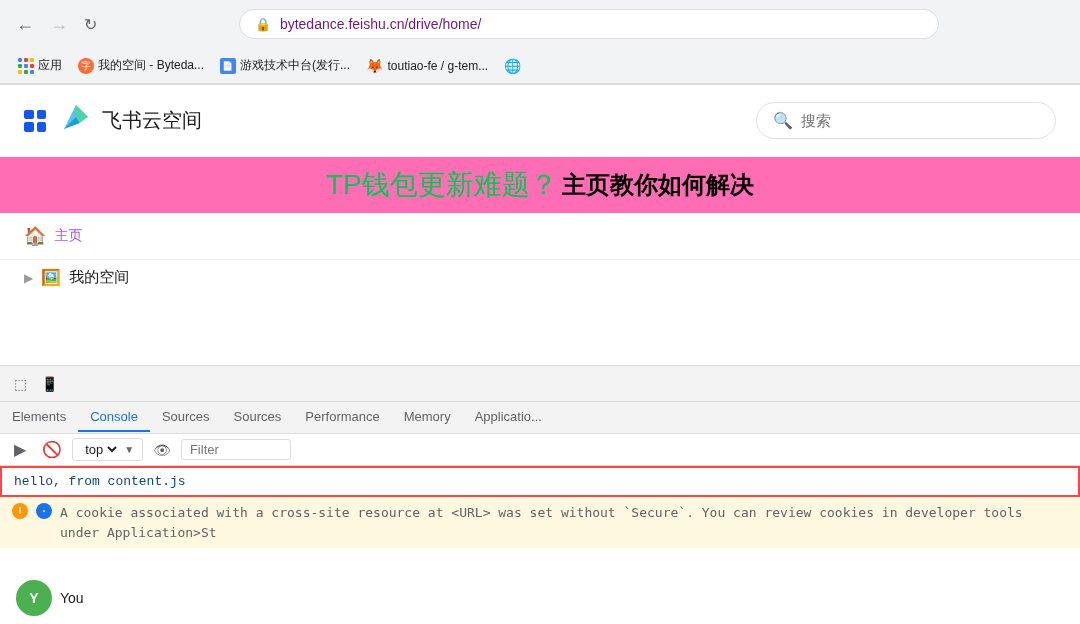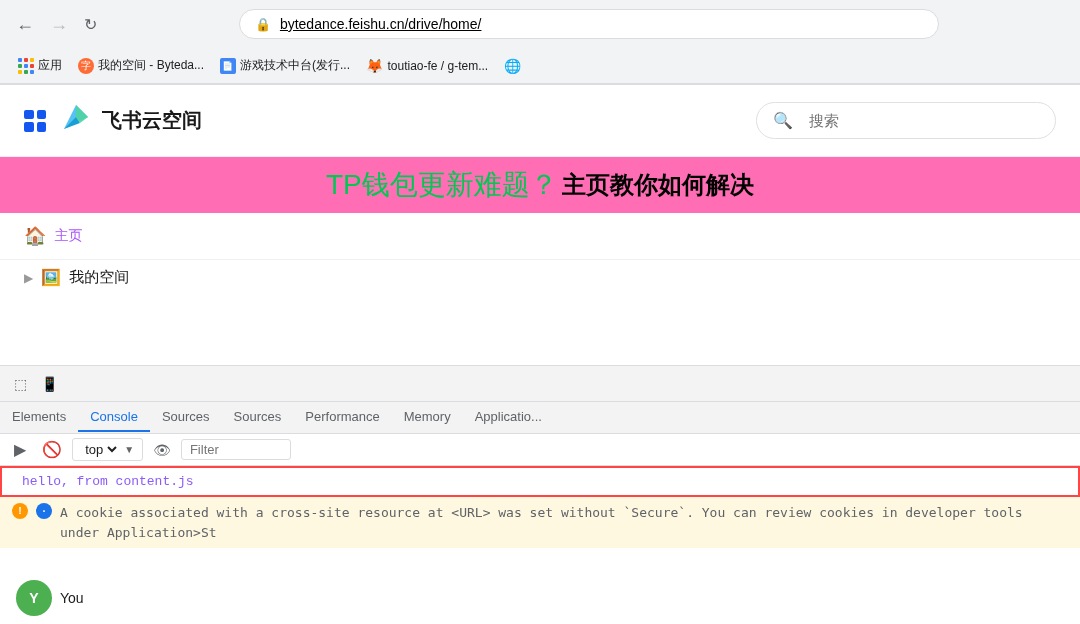--- a/index.html
+++ b/index.html
@@ -5,36 +5,36 @@
     * { margin: 0; padding: 0; box-sizing: border-box; }
     body { width: 1080px; height: 624px; overflow: hidden; font-family: -apple-system, BlinkMacSystemFont, 'Segoe UI', sans-serif; background: #fff; }
 
     
     .browser-chrome { background: #f1f3f4; border-bottom: 1px solid #dadce0; }
 
     
     .nav-bar { display: flex; align-items: center; padding: 8px 12px; gap: 8px; height: 48px; }
     .nav-btn { background: none; border: none; cursor: pointer; color: #5f6368; padding: 4px; border-radius: 50%; display: flex; align-items: center; justify-content: center; }
     .address-bar { flex: 1; background: #fff; border: 1px solid #dadce0; border-radius: 20px; padding: 6px 16px; display: flex; align-items: center; gap: 8px; max-width: 700px; margin: 0 auto; }
-    .address-text { font-size: 14px; color: #000000; text-decoration: underline; }
+    .address-text { font-size: 14px; color: #701a75; }
     .lock-icon { color: #5f6368; font-size: 13px; }
 
     
     .bookmarks-bar { display: flex; align-items: center; padding: 4px 12px; gap: 4px; height: 36px; border-bottom: 1px solid #dadce0; background: #f1f3f4; overflow: hidden; }
     .bookmark-item { display: flex; align-items: center; gap: 4px; font-size: 12px; color: #202124; white-space: nowrap; cursor: pointer; padding: 2px 6px; border-radius: 4px; }
 
     
     .page-content { background: #fff; display: flex; flex-direction: column; height: 280px; }
 
     
     .feishu-header { display: flex; align-items: center; justify-content: space-between; padding: 16px 24px; border-bottom: 1px solid #f0f0f0; height: 72px; }
     .feishu-logo { display: flex; align-items: center; gap: 8px; }
-    .logo-text { font-size: 20px; color: #1a1a1a; font-weight: 700; }
+    .logo-text { font-size: 20px; color: #1a1a1a; font-weight: 400; }
     .search-bar { display: flex; align-items: center; gap: 8px; border: 1px solid #e0e0e0; border-radius: 20px; padding: 8px 16px; width: 300px; }
-    .search-bar input { border: none; outline: none; font-size: 14px; color: #999; width: 100%; margin-left: 8px; }
+    .search-bar input { border: none; outline: none; font-size: 14px; color: #999; width: 100%; }
 
     
     .pink-banner { background: #ff6eb4; display: flex; align-items: center; justify-content: center; padding: 12px; position: relative; height: 56px; }
     .banner-text-green { color: #00c853; font-size: 28px; font-weight: 500; }
     .banner-text-black { color: #000; font-size: 24px; font-weight: bold; }
 
     
     .feishu-nav { display: flex; align-items: center; gap: 8px; padding: 12px 24px; border-bottom: 1px solid #f0f0f0; }
     .nav-home-icon { color: #a855f7; font-size: 18px; }
     .nav-home-text { color: #a855f7; font-size: 14px; font-weight: 500; }
@@ -58,21 +58,21 @@
 
     
     .console-toolbar { display: flex; align-items: center; gap: 4px; padding: 4px 8px; border-bottom: 1px solid #dadce0; height: 32px; background: #fff; }
     .console-select-wrapper { display: flex; align-items: center; gap: 4px; border: 1px solid #dadce0; border-radius: 3px; padding: 2px 8px; }
     .console-select { background: none; border: none; font-size: 13px; color: #202124; cursor: pointer; outline: none; }
     .console-eye-btn { background: none; border: none; cursor: pointer; color: #5f6368; font-size: 14px; padding: 2px 6px; }
     .filter-input { border: 1px solid #dadce0; border-radius: 3px; padding: 2px 8px; font-size: 13px; color: #999; outline: none; width: 110px; }
 
     
     .console-content { flex: 1; background: #fff; overflow: auto; font-family: 'Courier New', monospace; font-size: 13px; }
-    .console-line-highlighted { background: #fff; border: 2px solid #ff4444; padding: 6px 20px; color: #8b5cf6; }
+    .console-line-highlighted { background: #fff; border: 2px solid #ff4444; padding: 6px 12px; color: #0c4a6e; }
     .console-line-warning { background: #fff8e1; padding: 6px 12px; display: flex; gap: 8px; align-items: flex-start; color: #856404; }
     .warning-icon { display: inline-flex; align-items: center; justify-content: center; width: 16px; height: 16px; background: #ff9800; color: white; border-radius: 50%; font-size: 10px; font-weight: bold; flex-shrink: 0; }
     .warning-dot { display: inline-flex; align-items: center; justify-content: center; width: 16px; height: 16px; background: #1a73e8; color: white; border-radius: 50%; font-size: 10px; font-weight: bold; flex-shrink: 0; }
     .warning-text { color: #5f6368; font-size: 13px; line-height: 1.5; font-family: monospace; }
 
     
     .user-area { position: absolute; bottom: 0; left: 0; display: flex; align-items: center; gap: 8px; padding: 8px 16px; }
     .user-avatar { width: 36px; height: 36px; background: #4caf50; border-radius: 50%; display: flex; align-items: center; justify-content: center; color: white; font-size: 14px; font-weight: bold; }
     .user-label { font-size: 14px; color: #1a1a1a; }
   </style>

